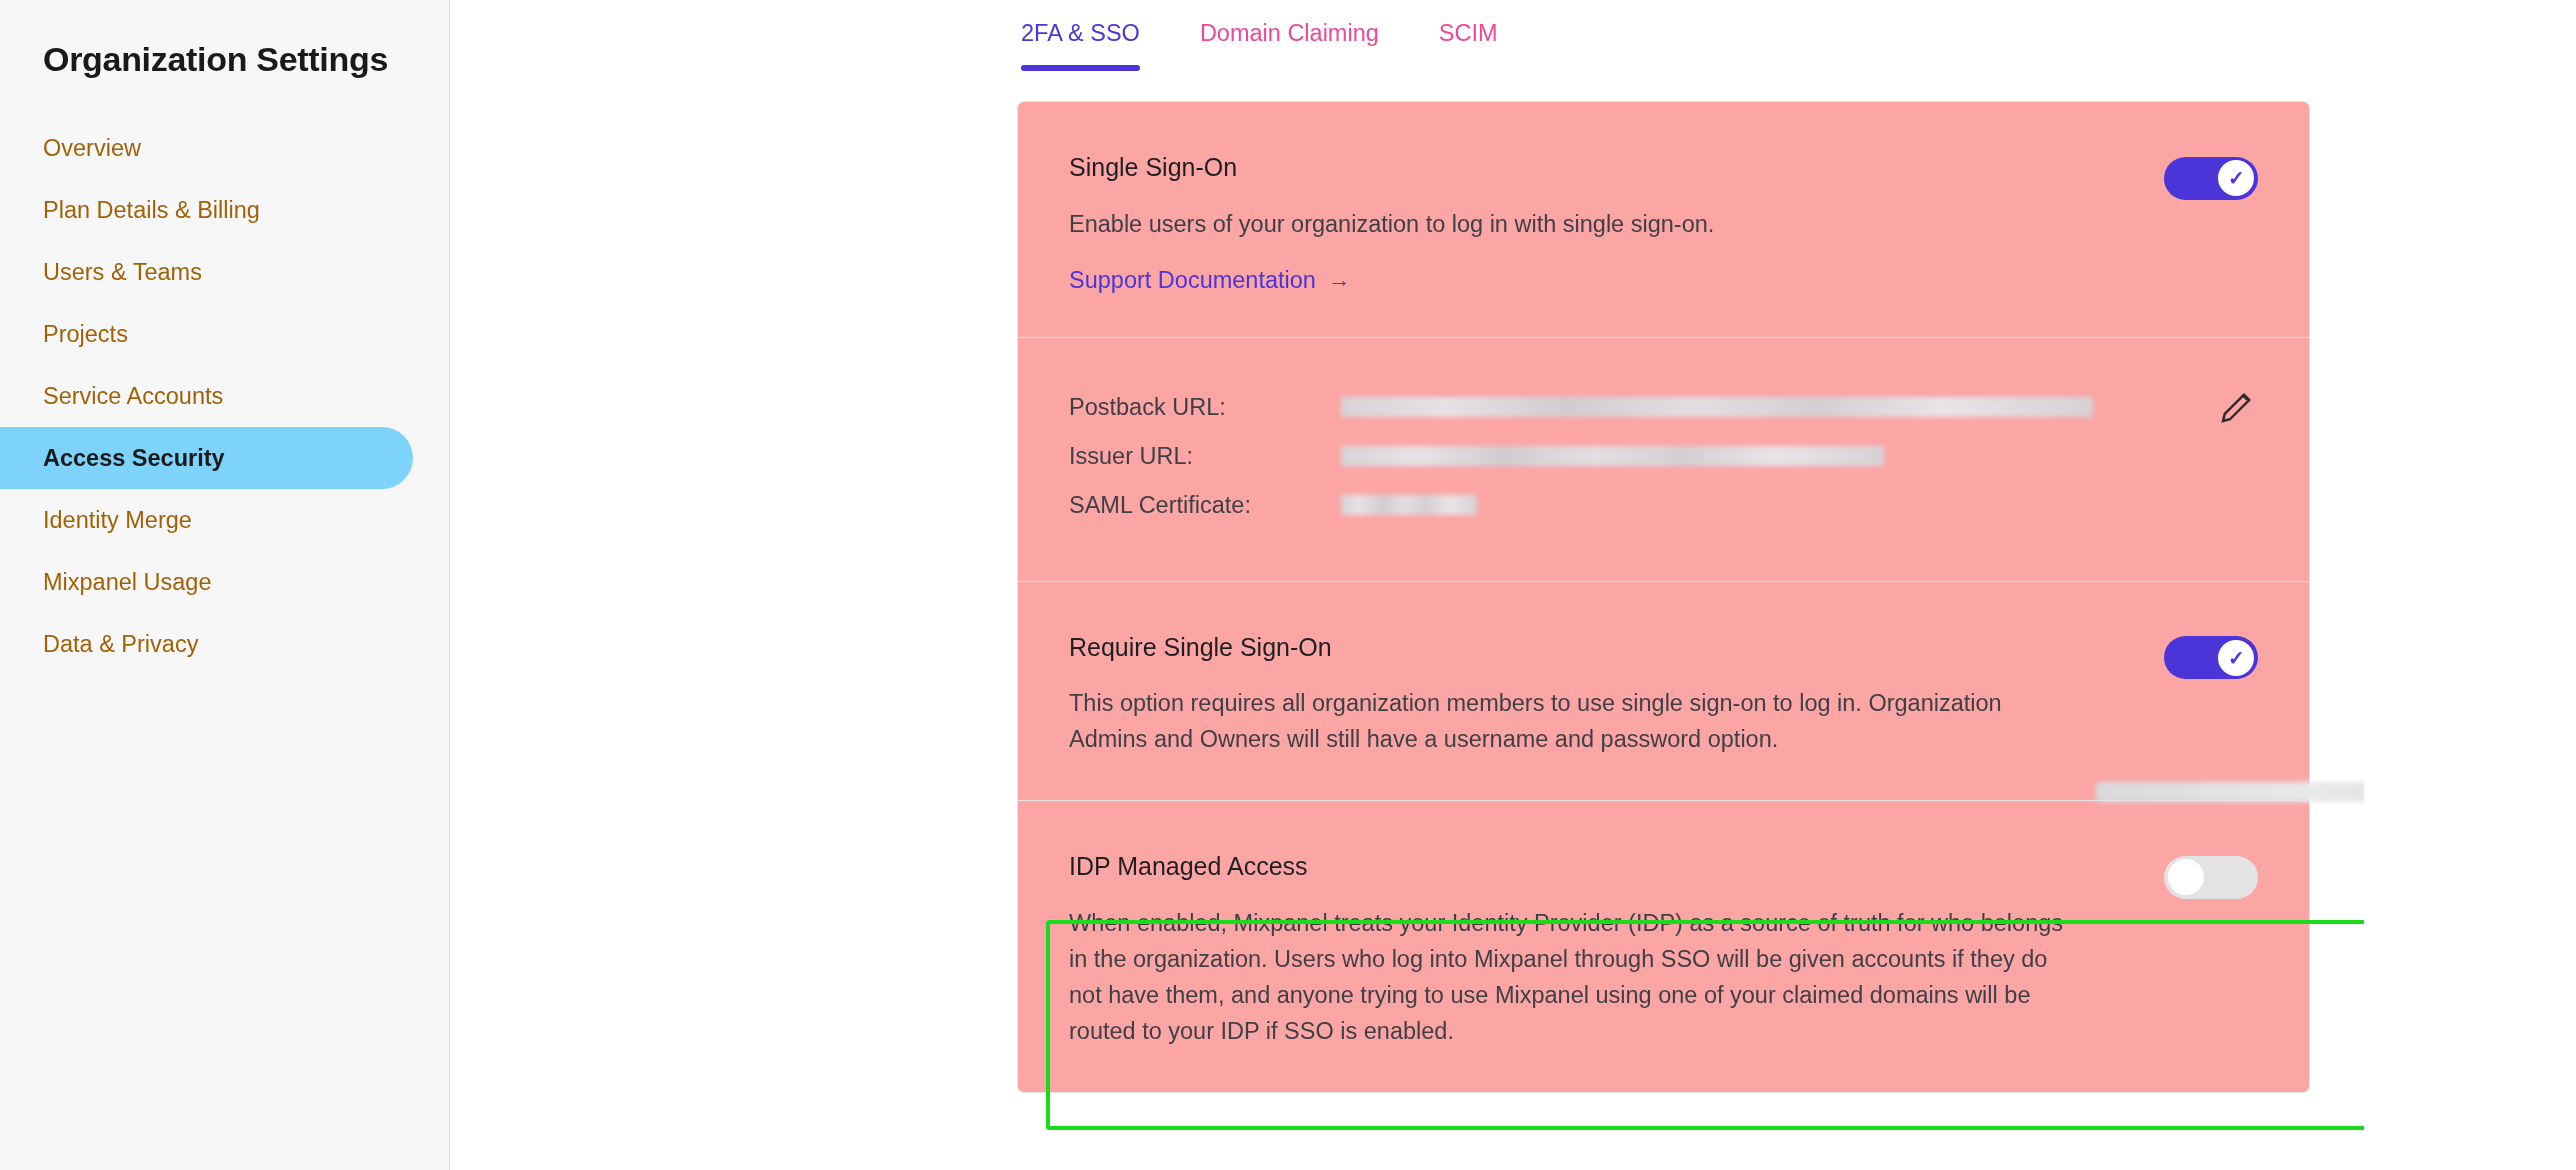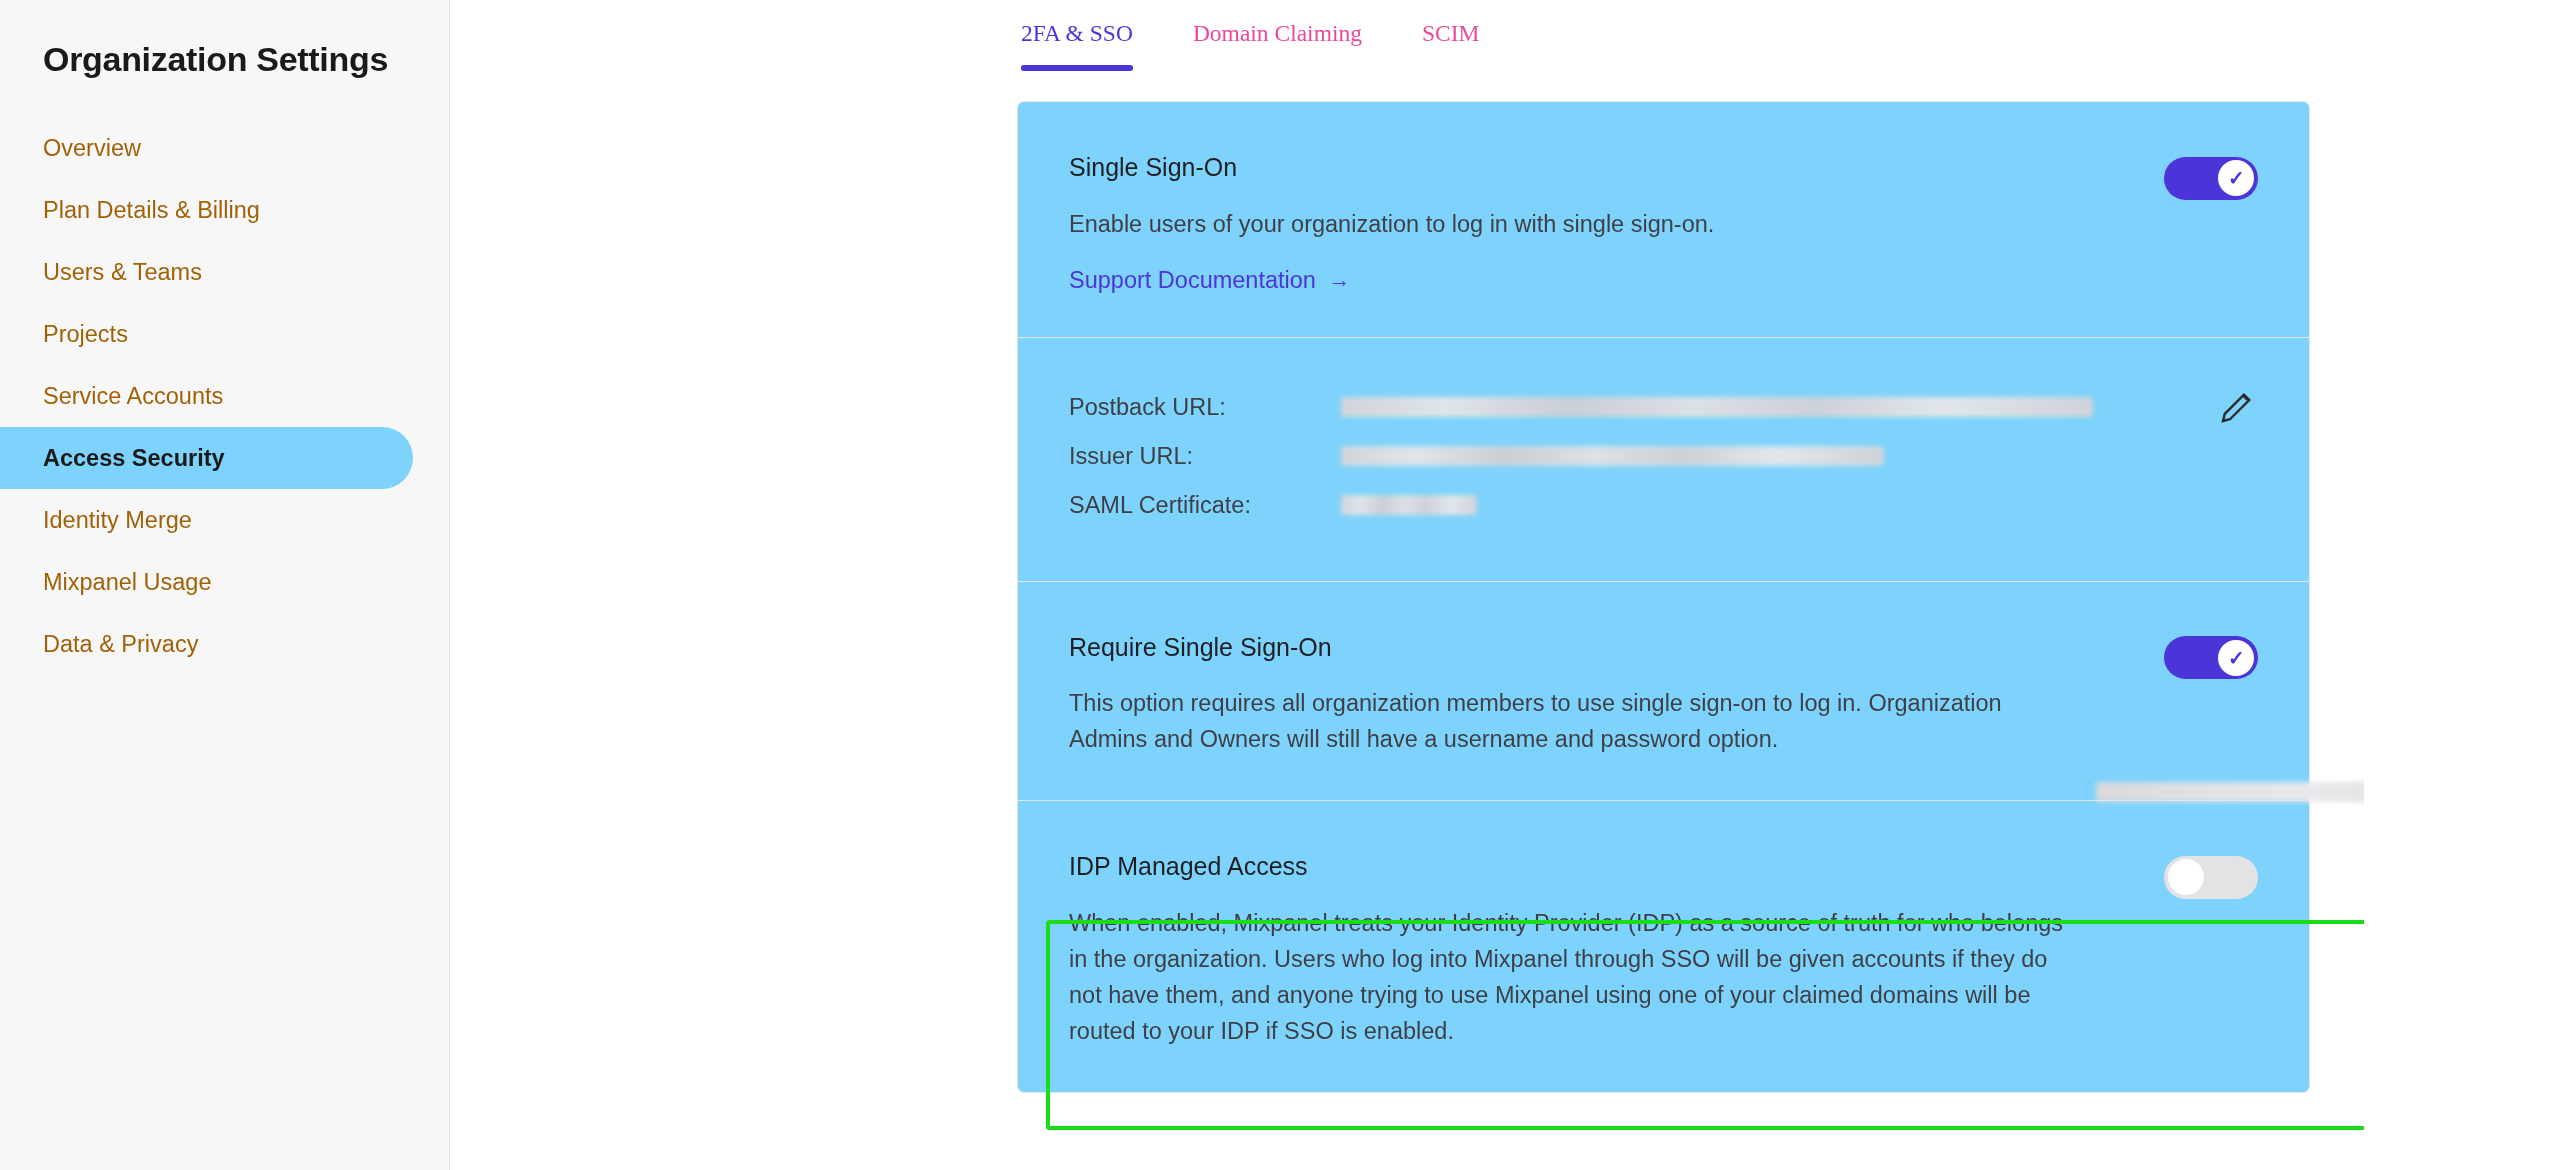--- a/index.html
+++ b/index.html
@@ -61,21 +61,20 @@
     padding: 0;
     position: relative;
     overflow: hidden;
   }
   .tabs {
     display: flex;
     align-items: flex-start;
     padding-left: 571px;
     height: 101px;
     gap: 0;
-    font-family: Liberation Serif, serif;
   }
   .tab {
     font-size: 23.5px;
     color: #ec4899;
     padding: 20px 0 23.5px 0;
     margin-right: 60px;
     cursor: pointer;
     position: relative;
     white-space: nowrap;
   }
@@ -90,21 +89,21 @@
     height: 5.4px;
     background: #4b35d9;
     border-radius: 2.7px;
   }
 
   .content {
     margin-left: 567px;
     margin-right: 54px;
     border: 1.8px solid #e5e5e8;
     border-radius: 7.2px;
-    background: #7dd3fc;
+    background: #fca5a5;
   }
 
   .panel {
     padding: 51px 51px 43px 51px;
     border-bottom: 1.8px solid #e5e5e8;
     display: flex;
     position: relative;
   }
   .panel:last-child { border-bottom: none; }
   .panel-body { flex: 1 1 auto; max-width: 1413px; }

